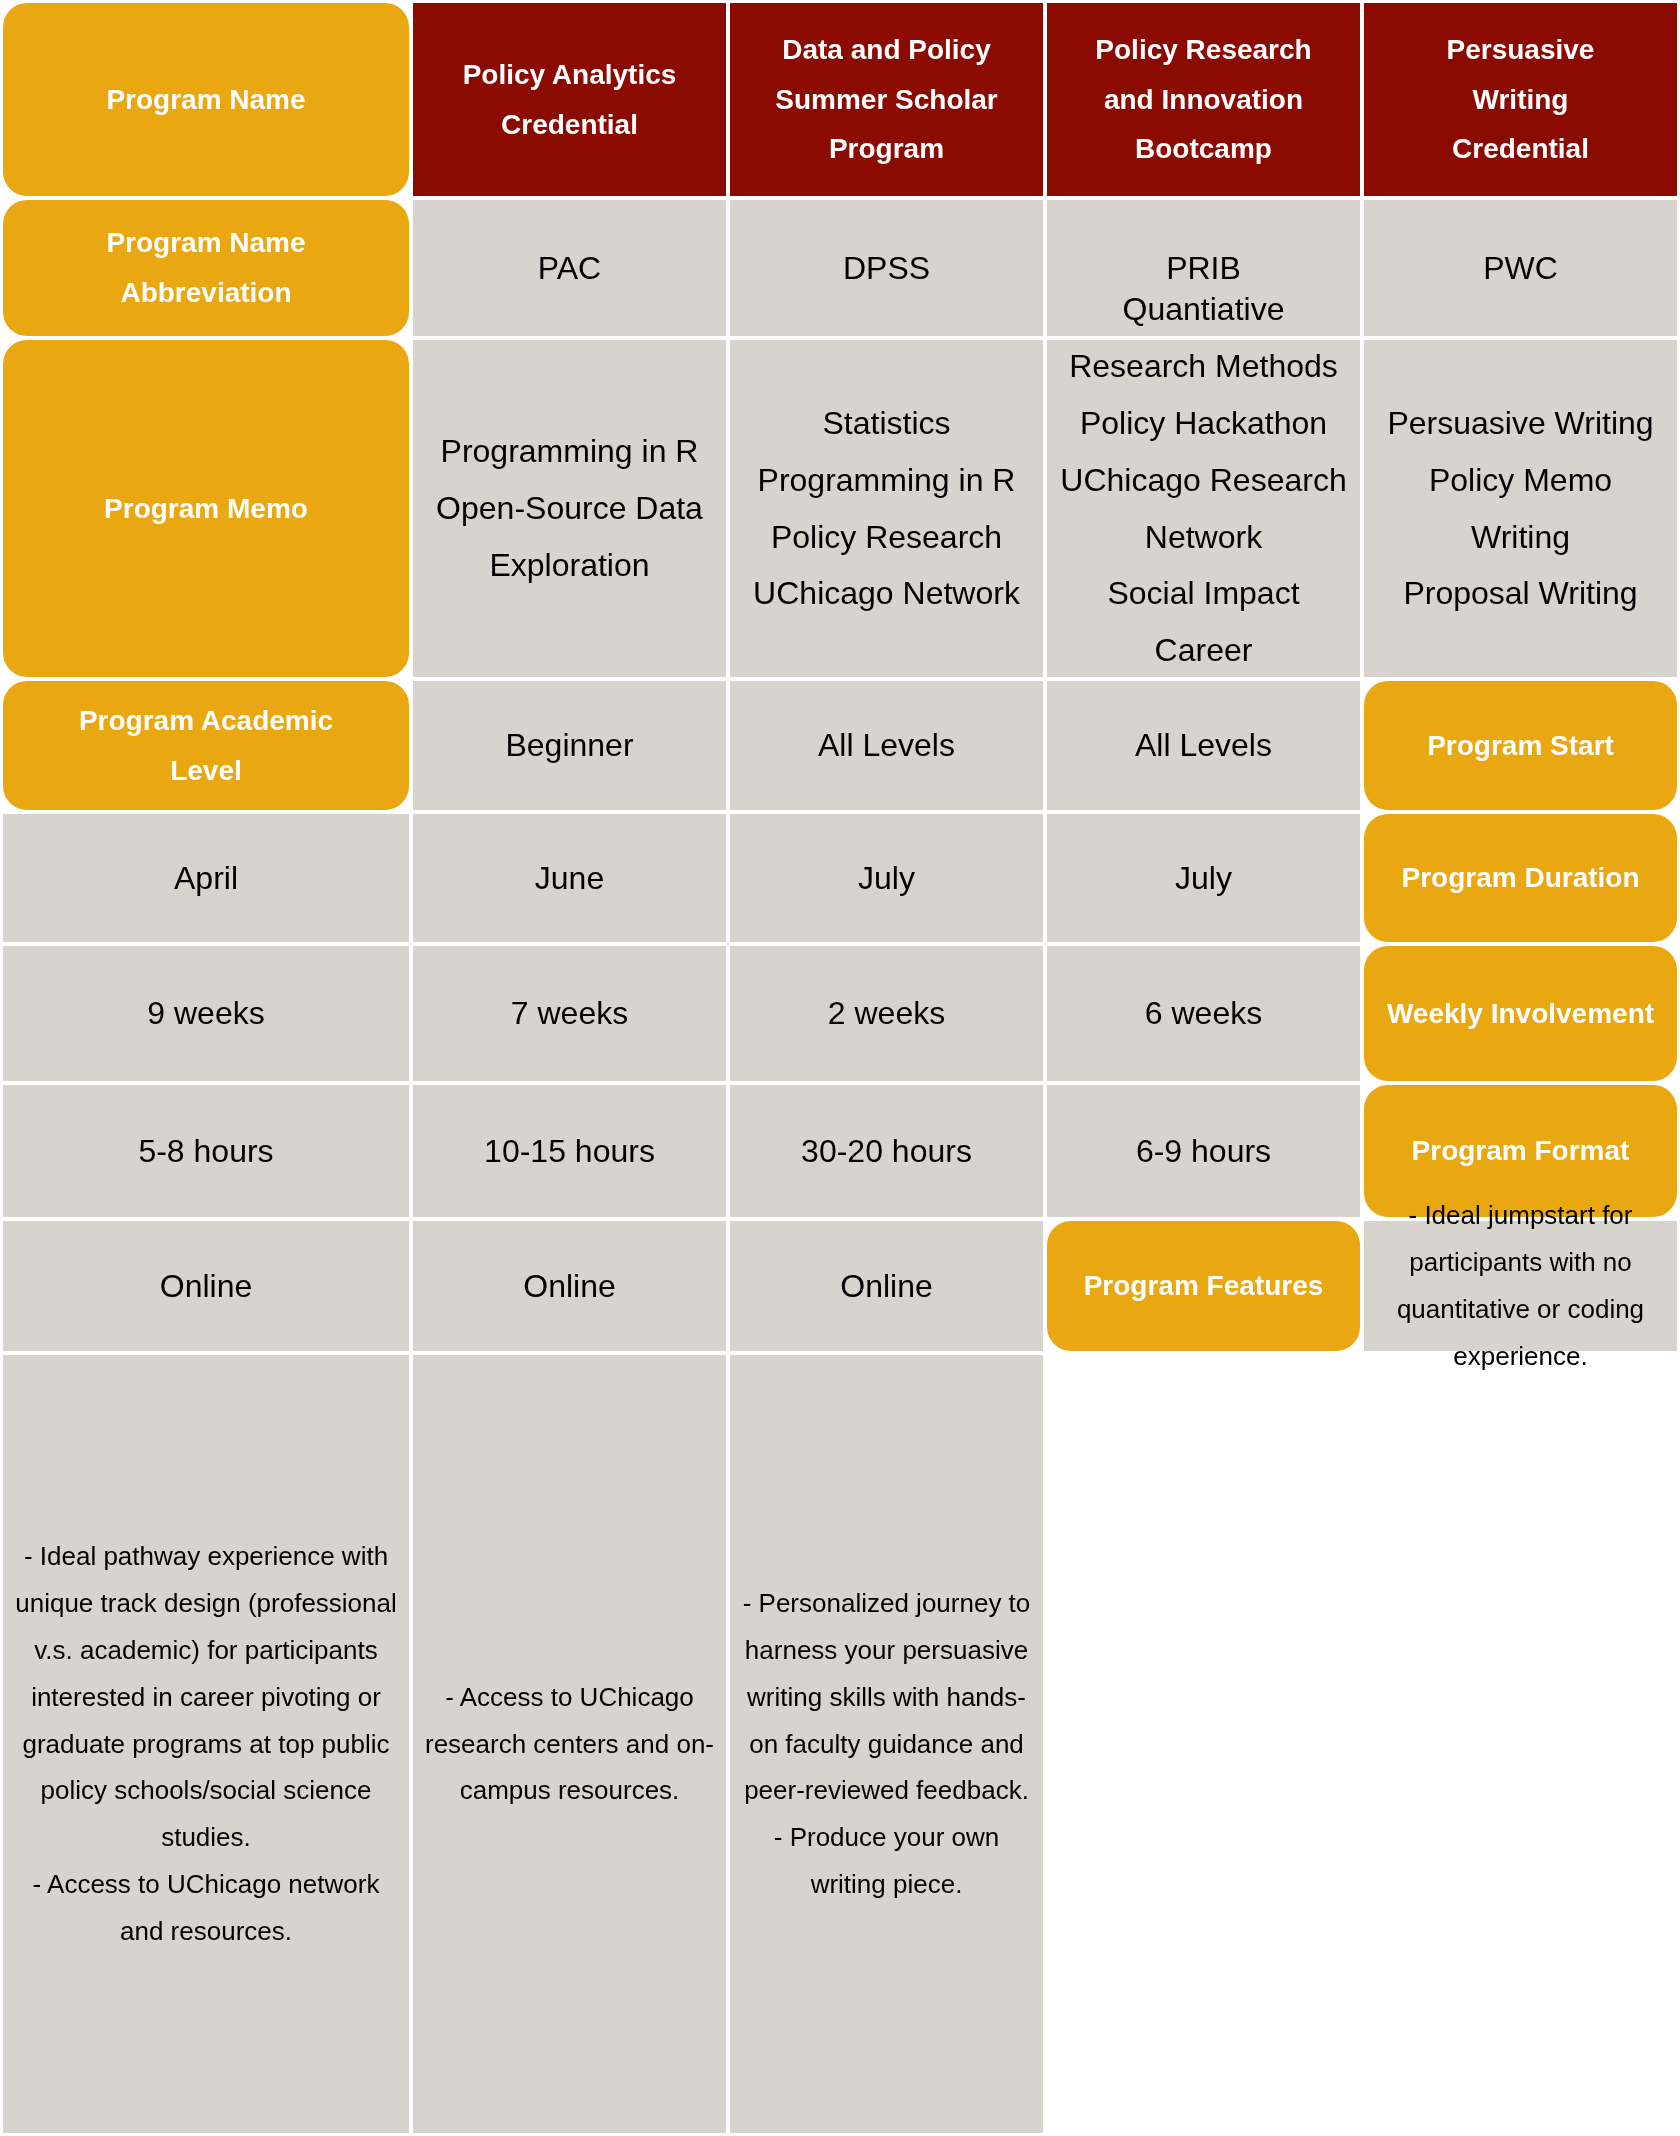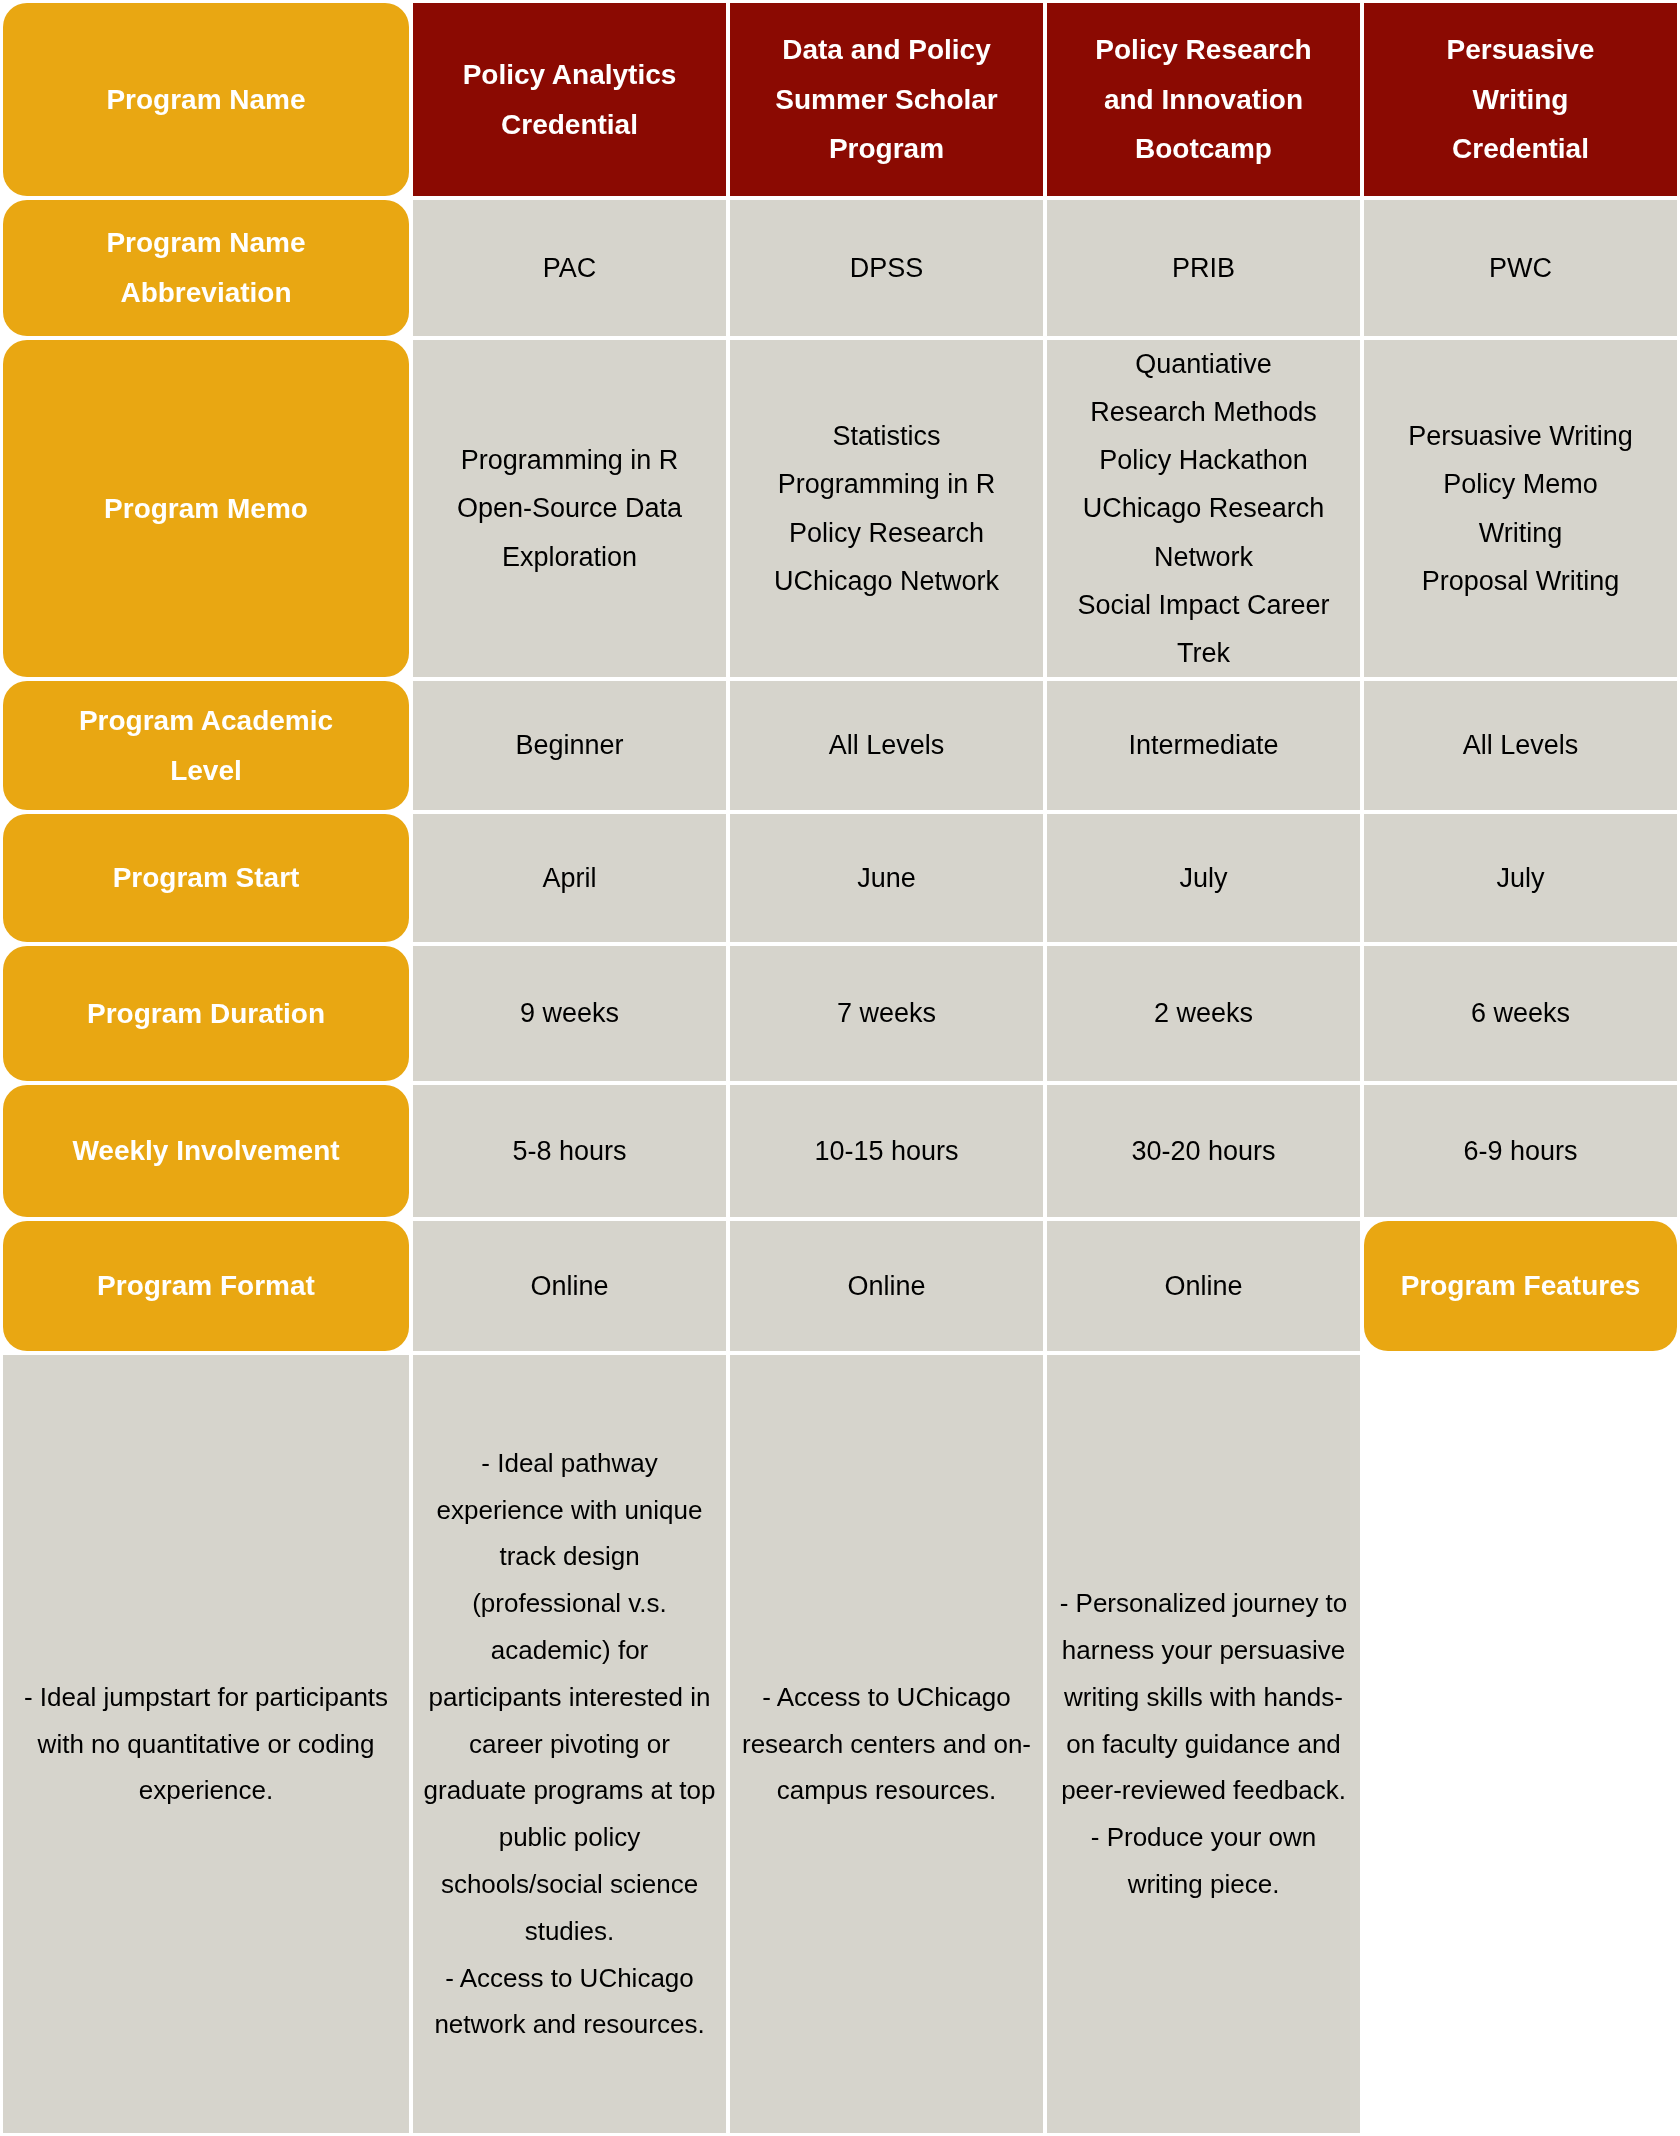--- a/index.html
+++ b/index.html
@@ -14,21 +14,21 @@
     background:var(--grid,#fff);
     font-family:"Liberation Sans", sans-serif;
   }
   .cell{
     display:flex;flex-direction:column;align-items:center;justify-content:center;
     text-align:center;box-sizing:border-box;padding:2px 12px;
     line-height:1.78;
   }
   .cell.gold{background:var(--gold,#E9A712);color:var(--header-text,#fff);font-weight:bold;font-size:28px;border-radius:24px;}
   .cell.maroon{background:var(--maroon,#8B0A02);color:var(--header-text,#fff);font-weight:bold;font-size:28px;}
-  .cell.value{background:var(--cell-bg,#D6D4CC);color:var(--body-text,#000);font-size:27px;}
+  .cell.value{background:var(--cell-bg,#D6D4CC);color:var(--body-text,#000);font-size:32px;}
   .cell.features{font-size:26px;line-height:1.8;padding:2px 10px;}
   .line{display:block;}
 </style>
 </head>
 <body>
 
 <div class="table">
     <div class="cell gold">
       <div class="line">Program Name</div>
     </div>
@@ -100,23 +100,20 @@
       <div class="line">Program Academic</div>
       <div class="line">Level</div>
     </div>
     <div class="cell value">
       <div class="line">Beginner</div>
     </div>
     <div class="cell value">
       <div class="line">All Levels</div>
     </div>
     <div class="cell value">
-      <div class="line">Intermediate</div>
-    </div>
-    <div class="cell value">
       <div class="line">All Levels</div>
     </div>
     <div class="cell gold">
       <div class="line">Program Start</div>
     </div>
     <div class="cell value">
       <div class="line">April</div>
     </div>
     <div class="cell value">
       <div class="line">June</div>

